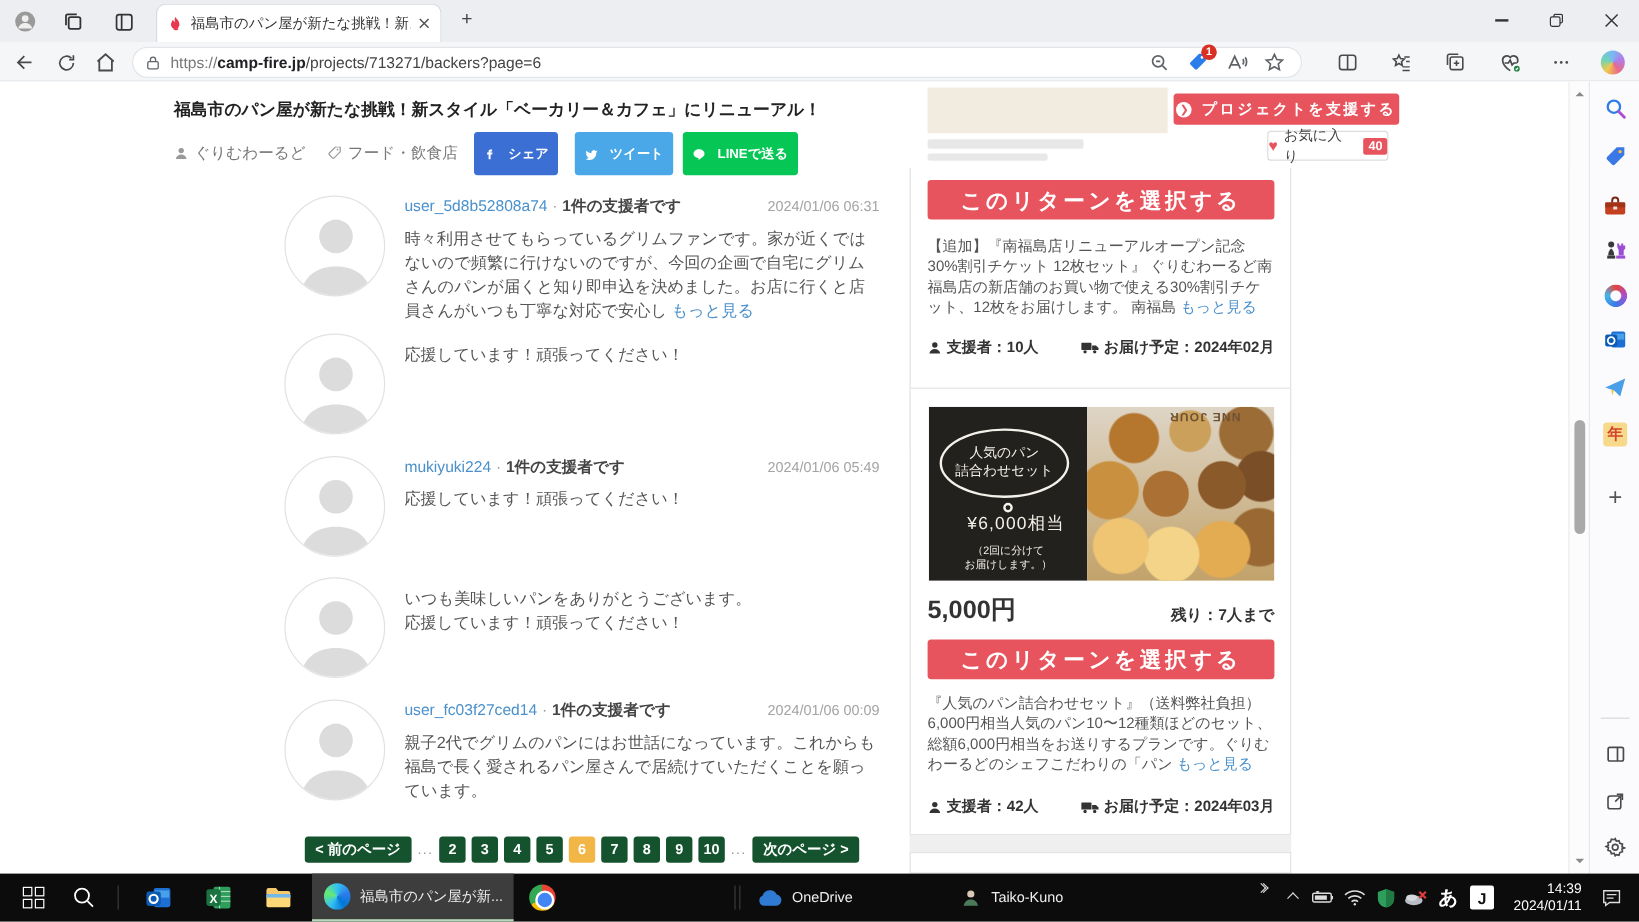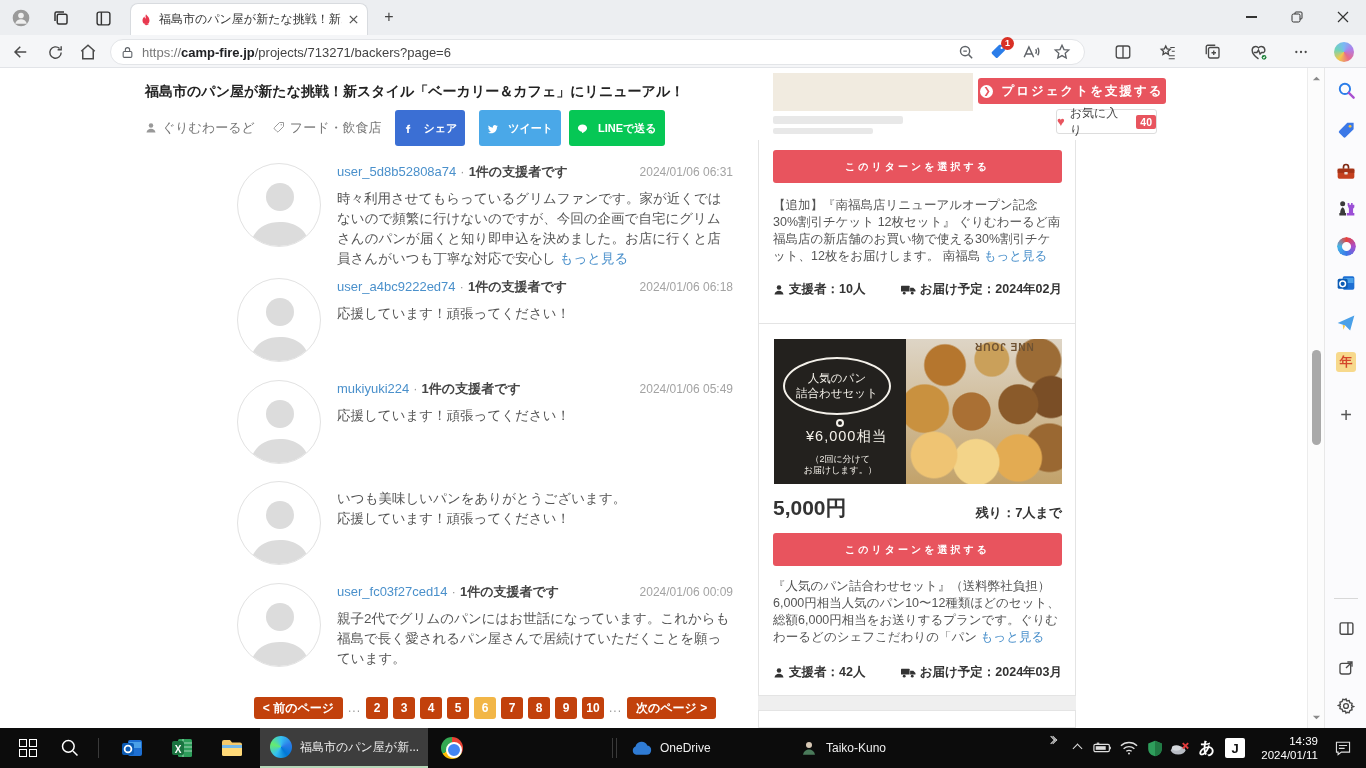--- a/index.html
+++ b/index.html
@@ -54,26 +54,26 @@
   .c-body { position:absolute; left:100px; top:0; width:396px; }
   .c-head { display:flex; justify-content:space-between; align-items:baseline; font-size:13px; }
   .c-user { color:#4a90cb; }
   .c-sep { color:#999; margin:0 4px; }
   .c-meta { color:#444; font-weight:bold; }
   .c-date { color:#a3a3a3; font-size:12px; }
   .c-text { margin-top:8px; font-size:13.5px; color:#555; line-height:20px; white-space:pre-line; }
   .more-link { color:#4a90cb; }
 
   #pagination { position:absolute; left:237px; top:629px; width:496px; display:flex; justify-content:center; align-items:center; gap:5px; }
-  .pg { background:#c2410c; color:#fff; font-size:12px; border-radius:3px; height:22px; min-width:22px; display:flex; align-items:center; justify-content:center; padding:0 4px; font-weight:bold; }
+  .pg { background:#14532d; color:#fff; font-size:12px; border-radius:3px; height:22px; min-width:22px; display:flex; align-items:center; justify-content:center; padding:0 4px; font-weight:bold; }
   .pg.nav { padding:0 9px; }
   .pg.active { background:#f2b647; }
   .pg-ell { color:#999; font-size:12px; letter-spacing:1px; }
 
-  .ret-btn { position:absolute; left:14px; width:289px; height:33px; background:#e8545e; border-radius:3px; color:#fff; font-size:10px; font-weight:bold; display:flex; align-items:center; justify-content:center; letter-spacing:3px; }
+  .ret-btn { position:absolute; left:14px; width:289px; height:33px; background:#e8545e; border-radius:3px; color:#fff; font-size:18px; font-weight:bold; display:flex; align-items:center; justify-content:center; letter-spacing:3px; }
   .ret-desc { position:absolute; left:14px; width:289px; font-size:12.5px; color:#555; line-height:17px; }
   .ret-foot { position:absolute; left:14px; width:289px; display:flex; justify-content:space-between; font-size:12.5px; font-weight:bold; color:#333; }
   .ret-foot .f-item { display:flex; align-items:center; gap:4px; }
 
   #card1 { top:72px; height:234px; border-top:none; }
   #card2 { top:255px; height:373px; }
   #card3 { top:642px; height:18px; }
 
   #ret-img { position:absolute; left:15px; top:15px; width:288px; height:145px; display:flex; overflow:hidden; }
   #chalk { width:46%; height:100%; background:#23211e; color:#f4f1ea; position:relative; }
@@ -398,24 +398,20 @@
           </div>
         <div class="c-text"><span>時々利用させてもらっているグリムファンです。家が近くではないので頻繁に行けないのですが、今回の企画で自宅にグリムさんのパンが届くと知り即申込を決めました。お店に行くと店員さんがいつも丁寧な対応で安心し </span><a class="more-link">もっと見る</a></div>
       </div>
     </div>
     <div class="comment" style="top:210px">
       <div class="avatar"><svg width="84" height="84" viewBox="0 0 84 84">
             <circle cx="42" cy="33" r="14" fill="#dcdcdc"></circle>
             <path d="M12 84c2-18 14-26 30-26s28 8 30 26z" fill="#dcdcdc"></path>
           </svg></div>
       <div class="c-body">
-        <div class="c-head">
-            <span><a class="c-user">user_a4bc9222ed74</a><span class="c-sep">·</span><span class="c-meta">1件の支援者です</span></span>
-            <span class="c-date">2024/01/06 06:18</span>
-          </div>
         <div class="c-text"><span>応援しています！頑張ってください！</span></div>
       </div>
     </div>
     <div class="comment" style="top:312px">
       <div class="avatar"><svg width="84" height="84" viewBox="0 0 84 84">
             <circle cx="42" cy="33" r="14" fill="#dcdcdc"></circle>
             <path d="M12 84c2-18 14-26 30-26s28 8 30 26z" fill="#dcdcdc"></path>
           </svg></div>
       <div class="c-body">
         <div class="c-head">

